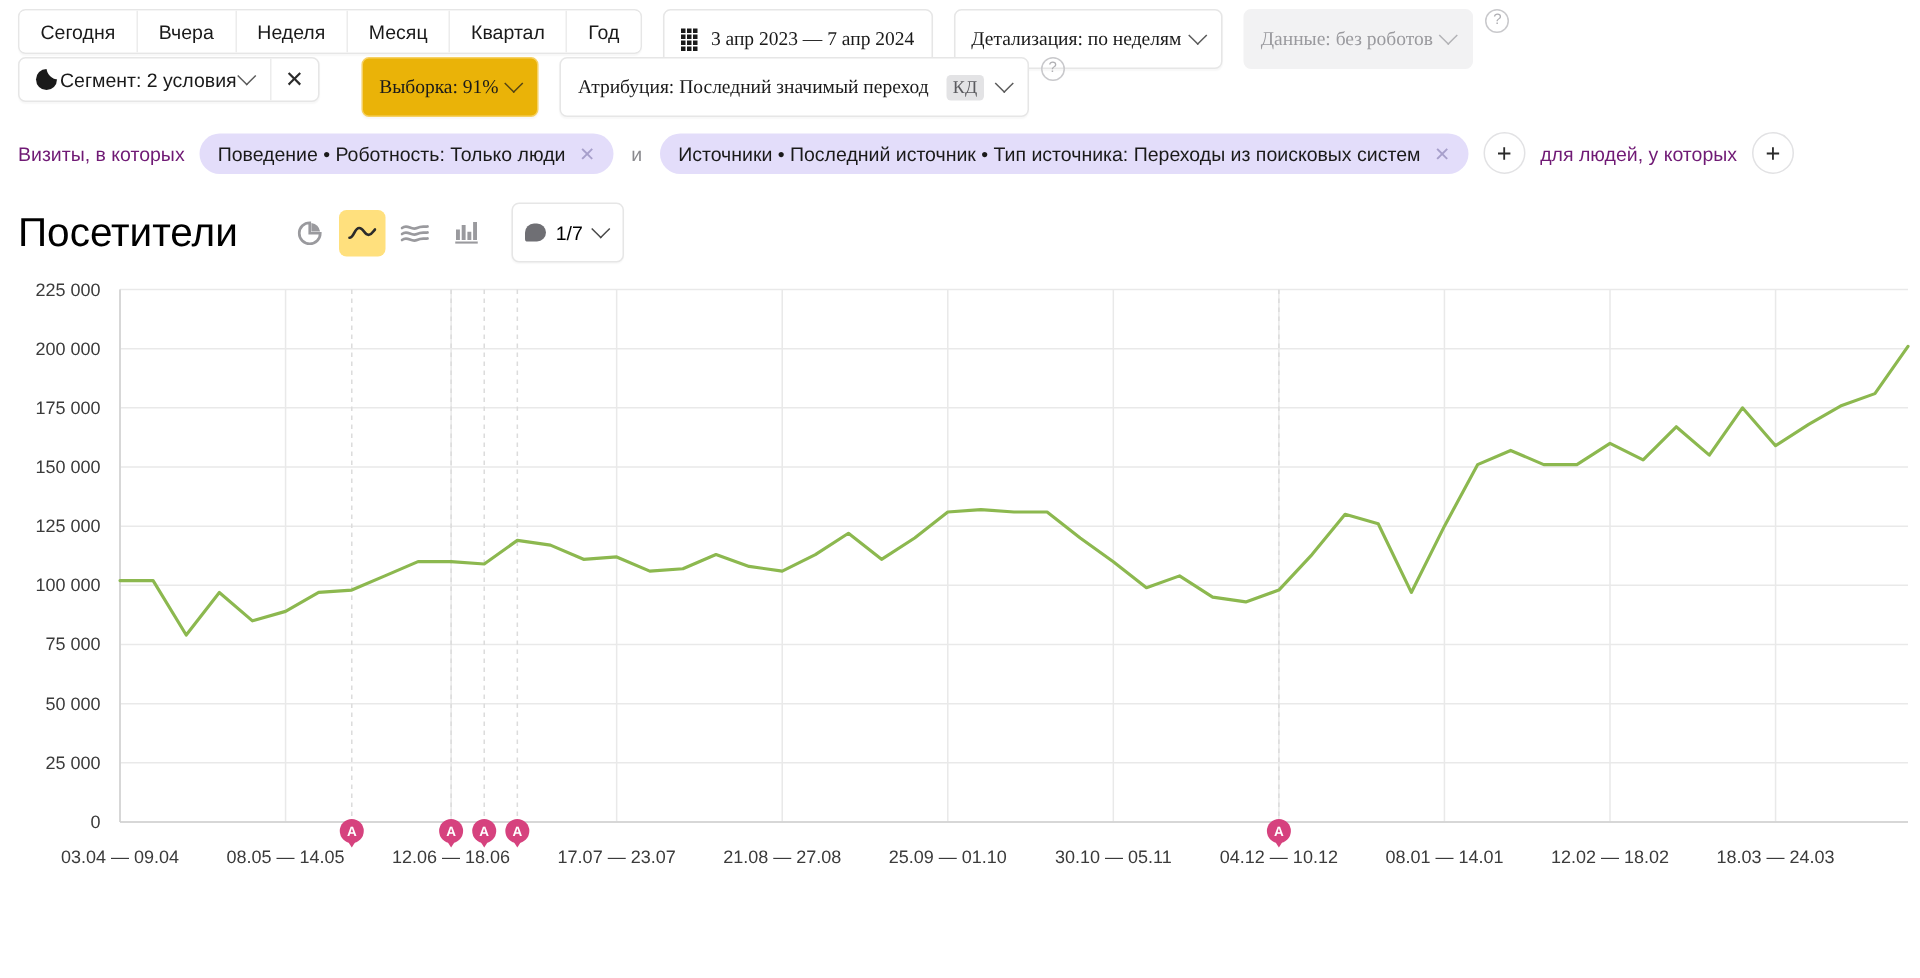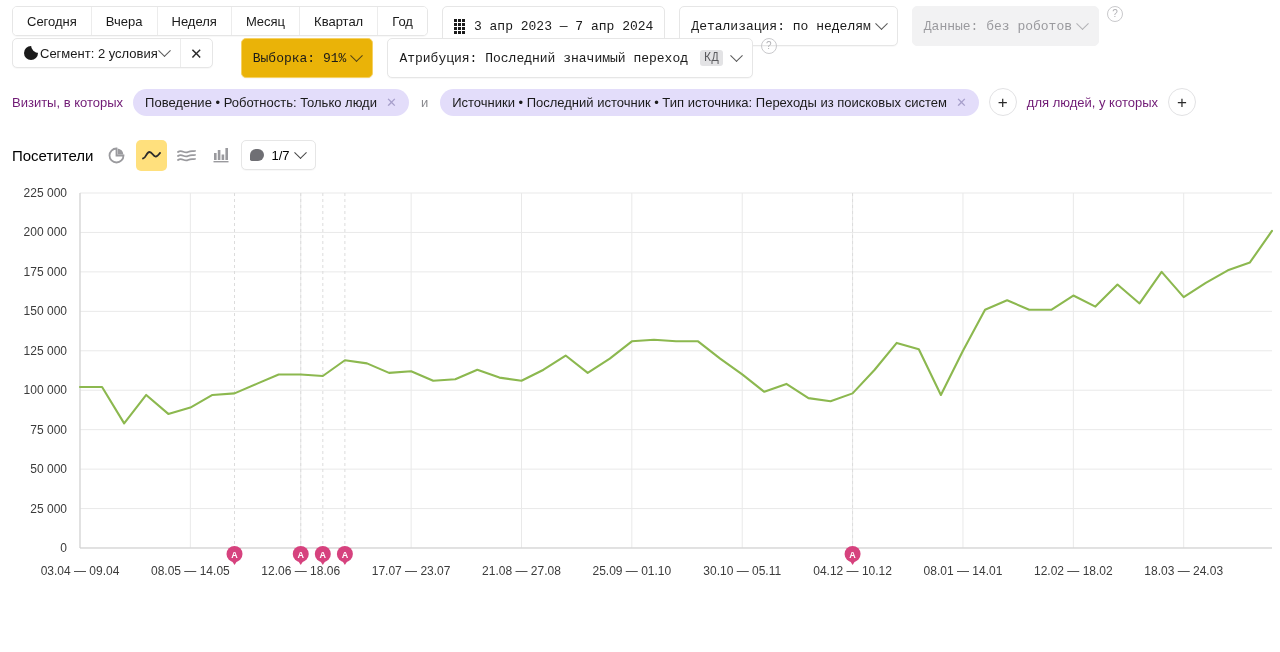--- a/index.html
+++ b/index.html
@@ -50,21 +50,21 @@
     height: 40px;
     padding: 0 11px;
     background: #fff;
     border: 1px solid #e6e6e6;
     border-radius: 5px;
     font-size: 13px;
     color: #1a1a1a;
     cursor: pointer;
     white-space: nowrap;
     box-shadow: 0 1px 1px rgba(0,0,0,0.03);
-    font-family: Liberation Mono, monospace;
+    font-family: Liberation Serif, serif;
   }
   .pill.muted {
     background: #f2f2f3;
     border-color: #f2f2f3;
     color: #9a9a9e;
     box-shadow: none;
   }
   .pill.yellow {
     background: #eab308;
     border-color: #f6d163;
@@ -167,36 +167,36 @@
     font-size: 17px; color: #2b2b2b; cursor: pointer; flex: none;
     line-height: 1;
   }
 
   
   #chart-header {
     display: flex; align-items: center;
     padding: 0 12px; height: 46px; margin-top: 8px;
   }
   #chart-title {
-    font-size: 15px; font-weight: 400; color: #000;
-    margin-right: 8px; white-space: nowrap;
+    font-size: 27px; font-weight: 400; color: #000;
+    margin-right: 32px; white-space: nowrap;
   }
   .vt-btn {
     width: 31px; height: 31px; border-radius: 5px;
     display: flex; align-items: center; justify-content: center;
     cursor: pointer; margin-right: 4px; border: 0; background: transparent;
     flex: none;
   }
   .vt-btn.active { background: #ffe07d; }
 
   .comment-pill {
     display: flex; align-items: center; gap: 7px;
-    height: 30px; padding: 0 10px 0 8px;
+    height: 40px; padding: 0 10px 0 8px;
     border: 1px solid #e6e6e6; border-radius: 5px; background: #fff;
-    font-size: 13px; cursor: pointer; 
+    font-size: 13px; cursor: pointer; margin-left: 10px;
     box-shadow: 0 1px 1px rgba(0,0,0,0.03);
   }
   .bubble-ico {
     width: 14px; height: 12px; background: #6f6f74;
     border-radius: 7px 7px 7px 2px; flex: none;
   }
 
   
   #chart-wrap { position: relative; width: 1280px; height: 410px; }
   #chart-svg { display: block; }

